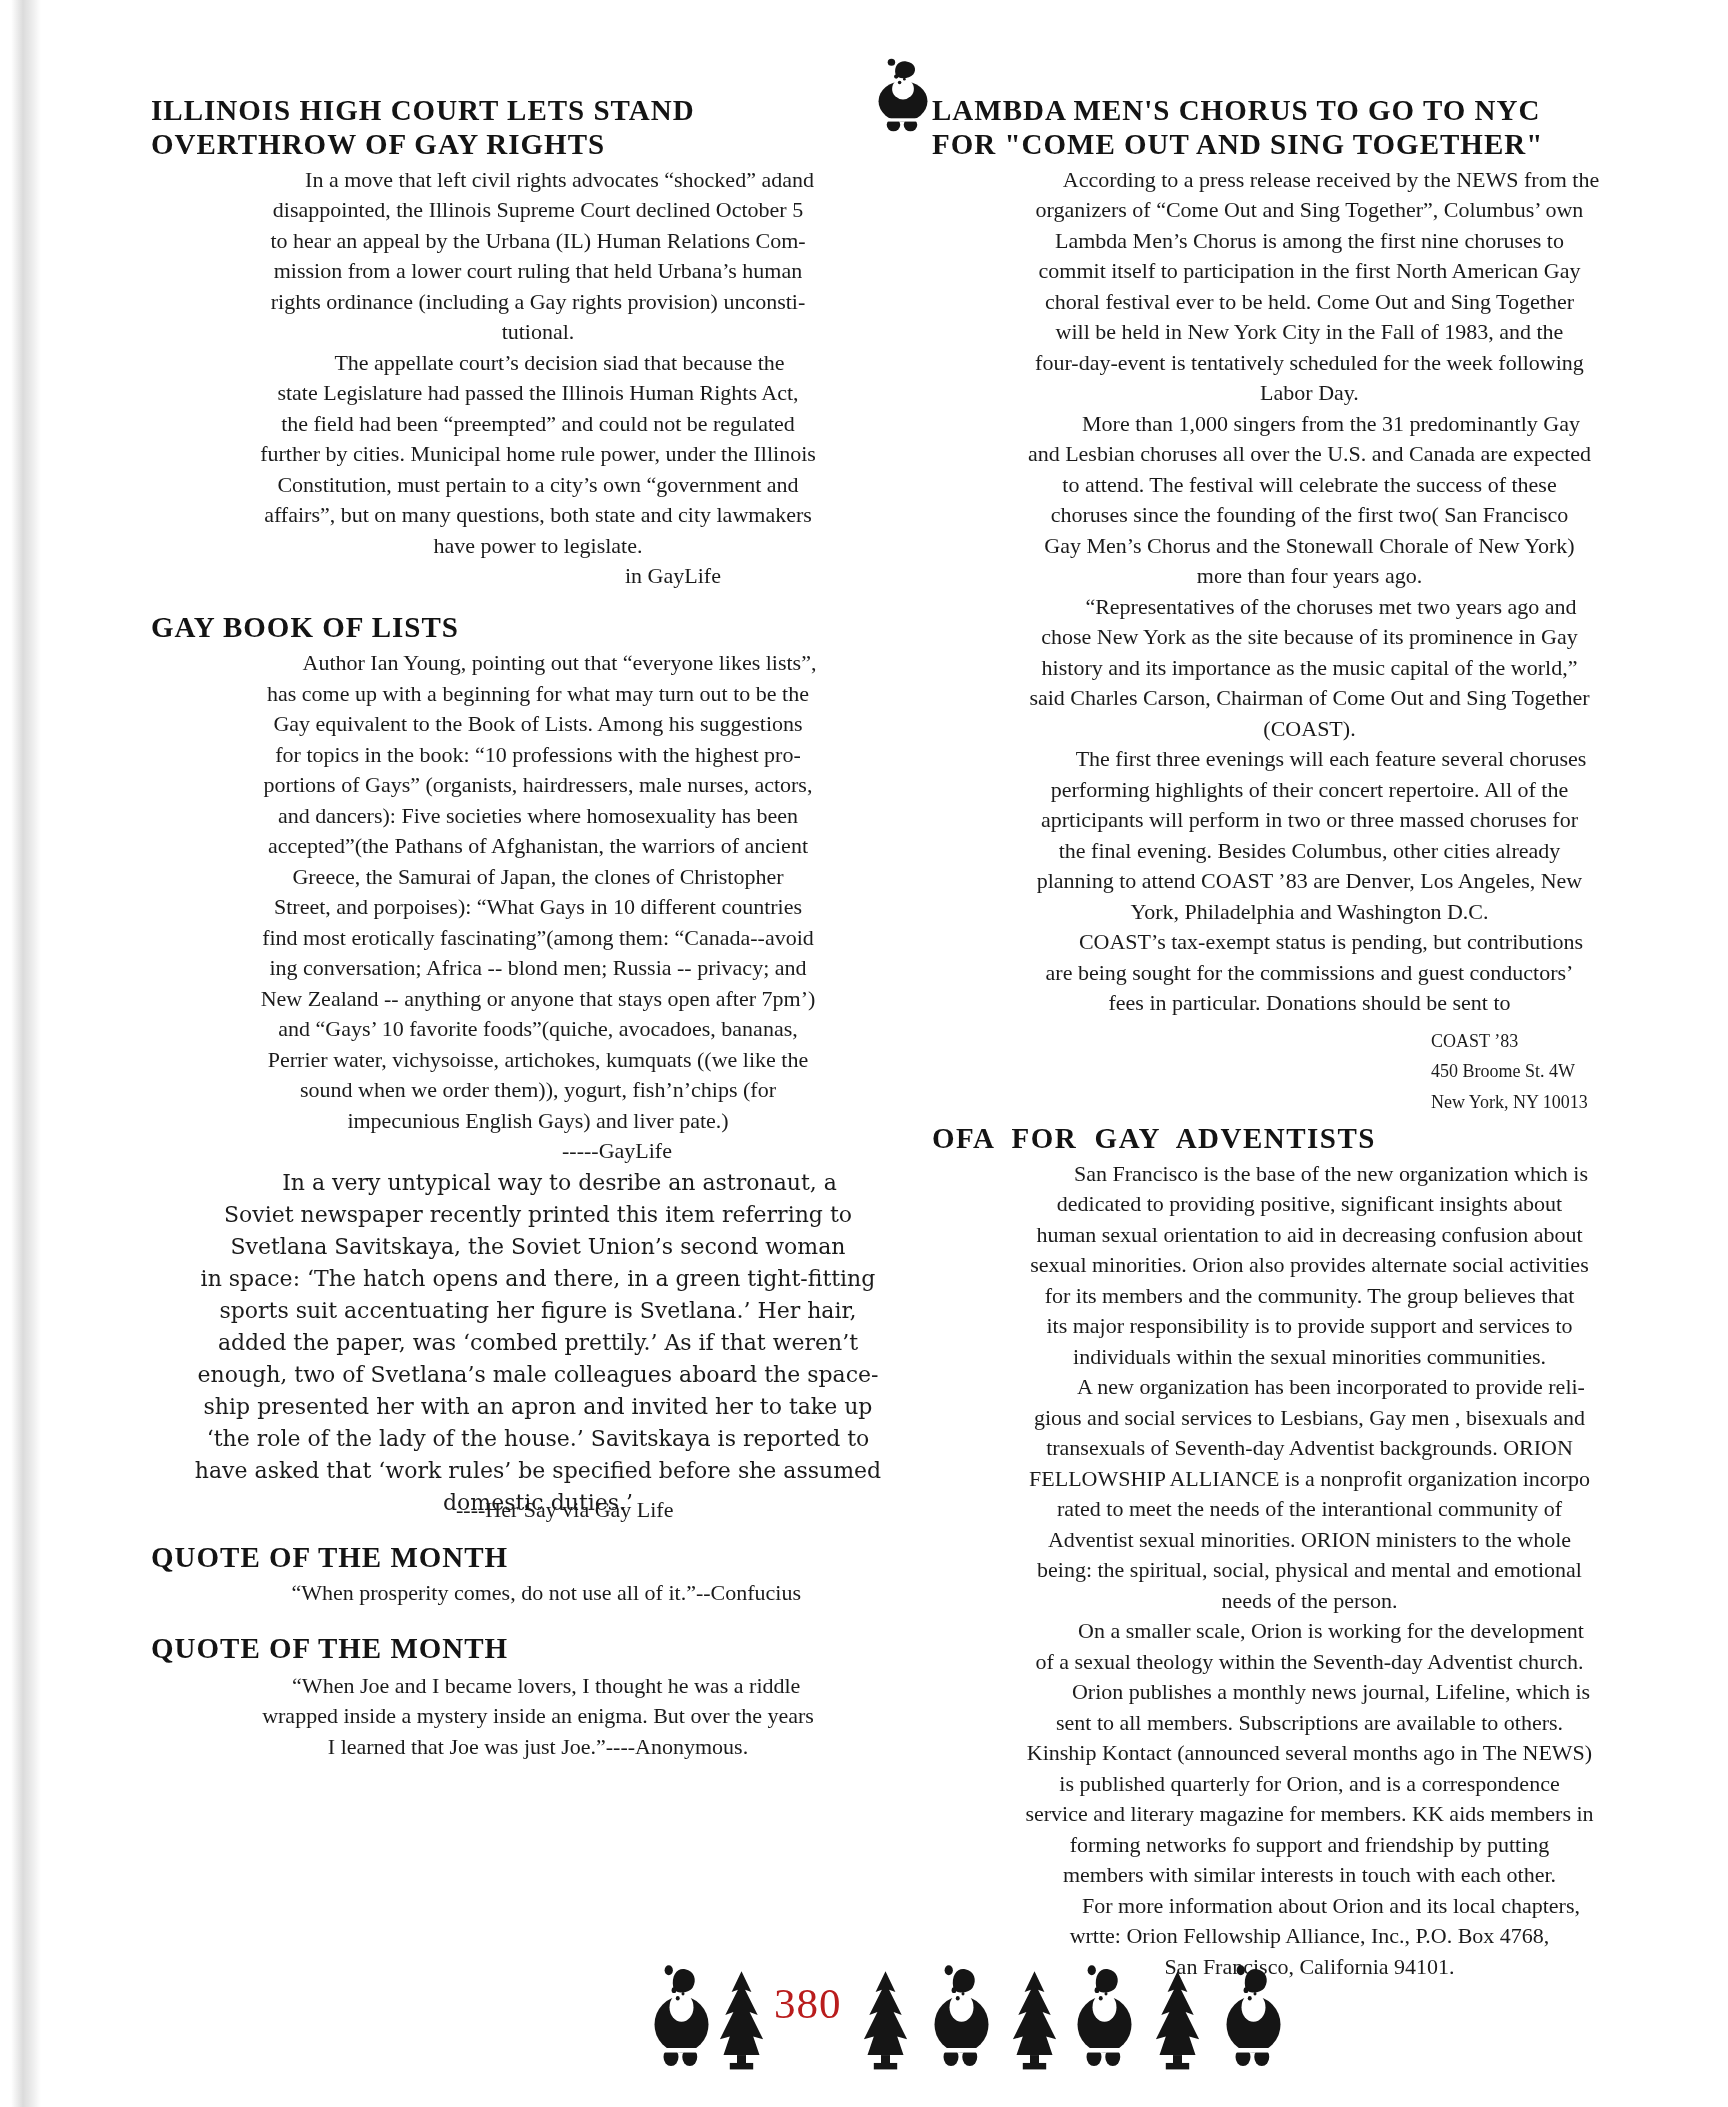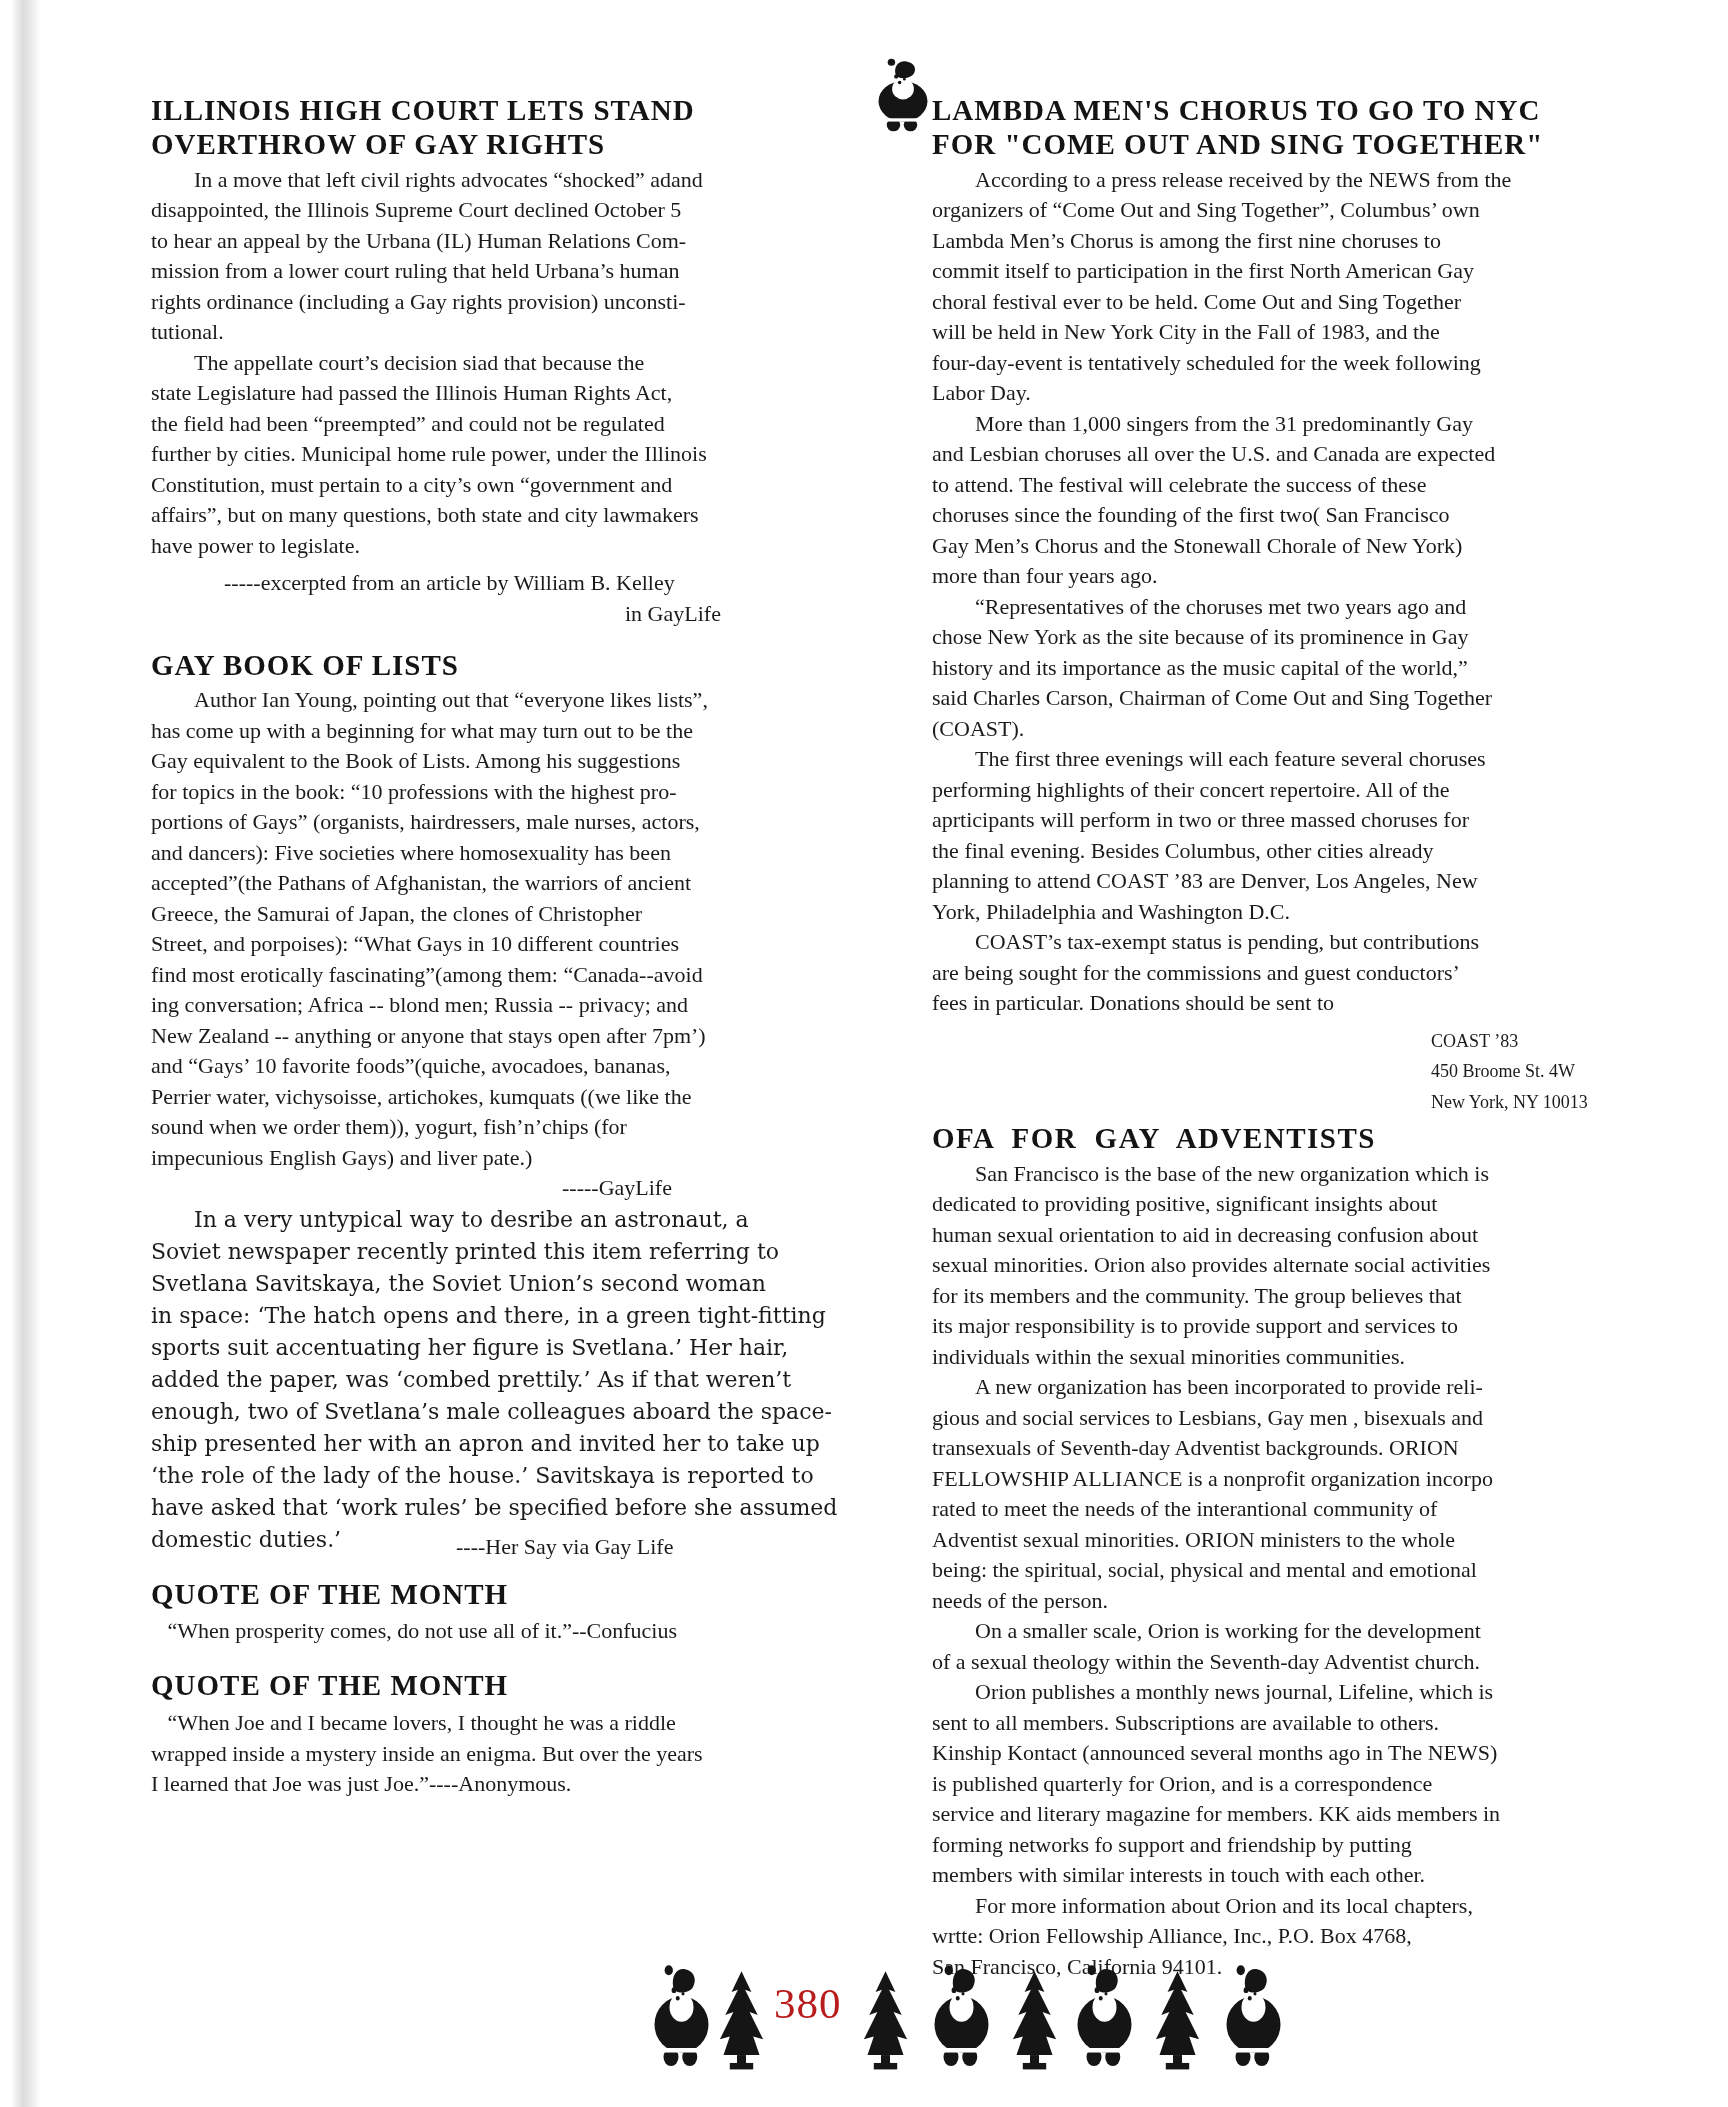--- a/index.html
+++ b/index.html
@@ -25,21 +25,21 @@
   .subhead-q1 { margin-top:14.5px; margin-bottom:4.8px; }
   .subhead-q2 { margin-top:22px; margin-bottom:5.8px; }
   .subhead-ofa { margin-top:3.9px; margin-bottom:3.9px; word-spacing:8.7px; letter-spacing:1.5px; }
   .headline-sans {
     font-family:"Liberation Sans", sans-serif; font-size:30px; letter-spacing:0.2px;
     margin-top:2.9px; margin-bottom:3.9px;
   }
 
   .para {
     font-size:22px; line-height:30.5px; white-space:pre-line;
-    text-indent:43px; margin:0;
+    text-indent:43px; margin:0;text-align:center;
   }
   .para-heavy {
     font-family:"DejaVu Serif", serif; font-size:22px; line-height:32px;
   }
   .quote-text { text-indent:16.5px; }
 
   .attr { font-size:22px; line-height:30.5px; margin:0; white-space:pre-line; }
   .attr-excerpted { margin-top:6.8px; margin-left:73px; }
   .attr-gaylife-1 { margin-left:474px; }
   .attr-gaylife-2 { margin-left:411px; }
@@ -86,21 +86,20 @@
 mission from a lower court ruling that held Urbana’s human
 rights ordinance (including a Gay rights provision) unconsti-
 tutional.</div>
     <div class="para">The appellate court’s decision siad that because the
 state Legislature had passed the Illinois Human Rights Act,
 the field had been “preempted” and could not be regulated
 further by cities. Municipal home rule power, under the Illinois
 Constitution, must pertain to a city’s own “government and
 affairs”, but on many questions, both state and city lawmakers
 have power to legislate.</div>
-    <div class="attr attr-excerpted">-----excerpted  from an article by William B. Kelley</div>
     <div class="attr attr-gaylife-1">in GayLife</div>
 
     <div class="headline subhead-gbl">GAY BOOK OF LISTS</div>
     <div class="para">Author Ian Young, pointing out that “everyone likes lists”,
 has come up with a beginning for what may turn out to be the
 Gay equivalent to the Book of Lists. Among his suggestions
 for topics in the book: “10 professions with the highest pro-
 portions of Gays” (organists, hairdressers, male nurses, actors,
 and dancers): Five societies where homosexuality has been
 accepted”(the Pathans of Afghanistan, the warriors of ancient

